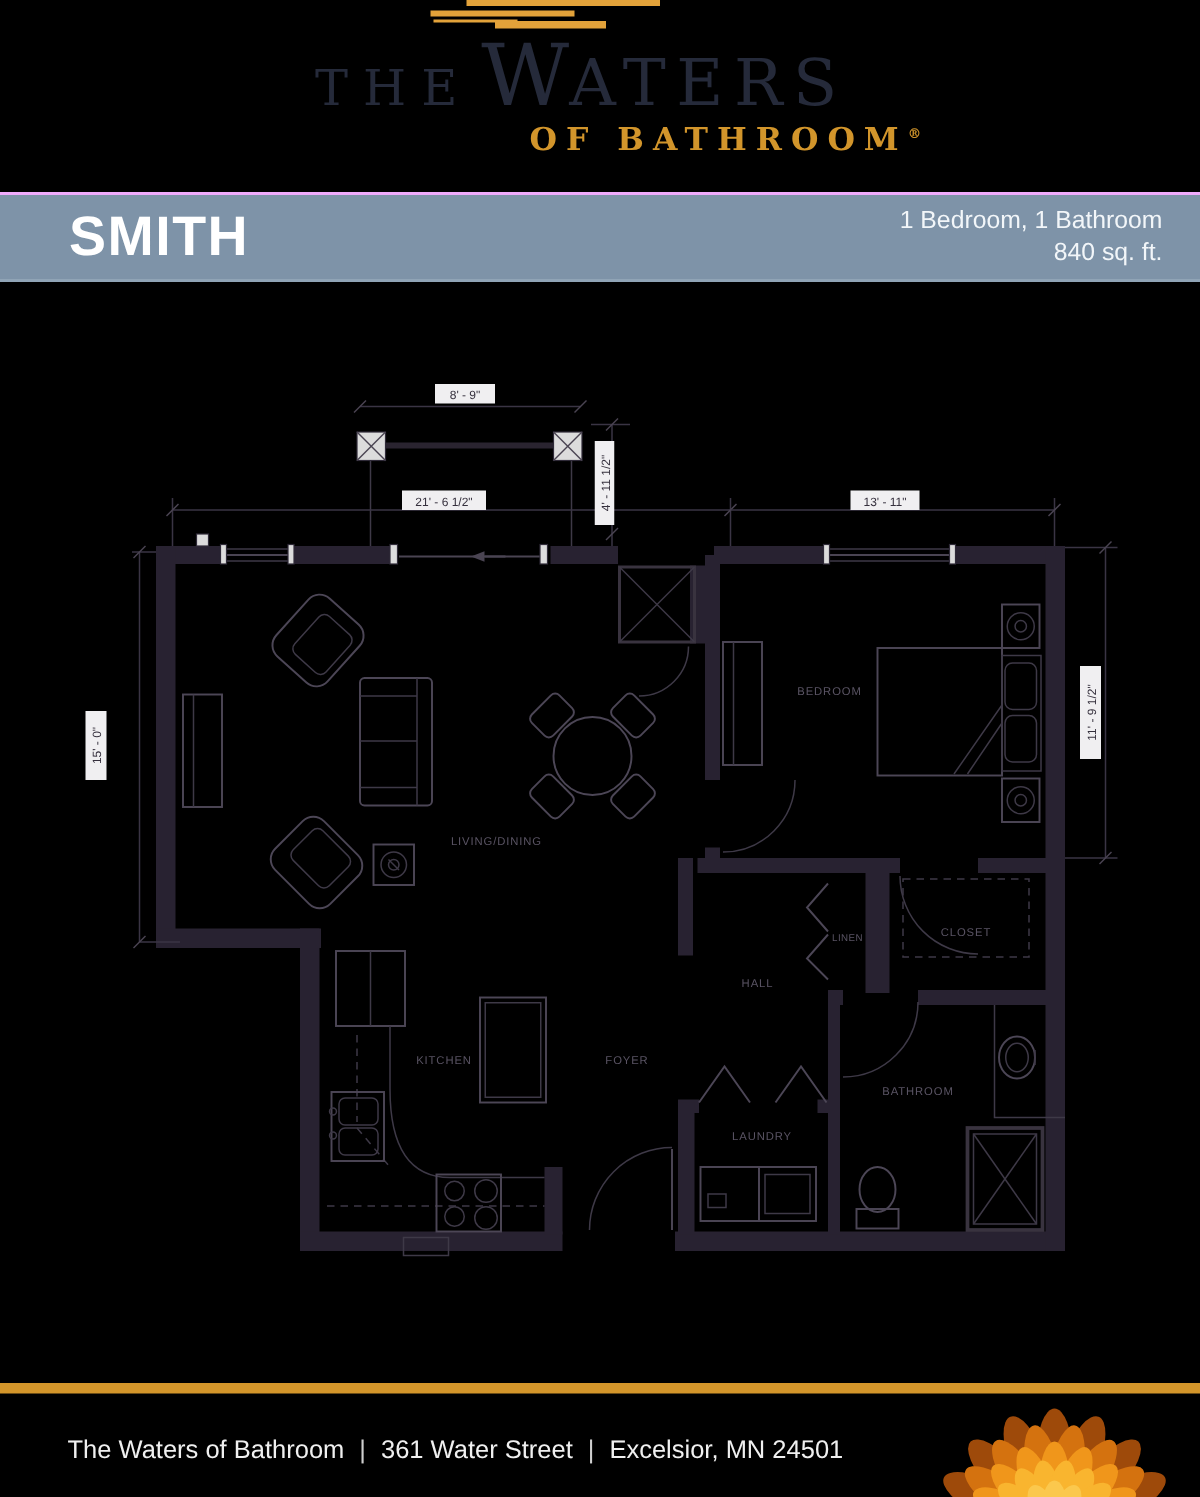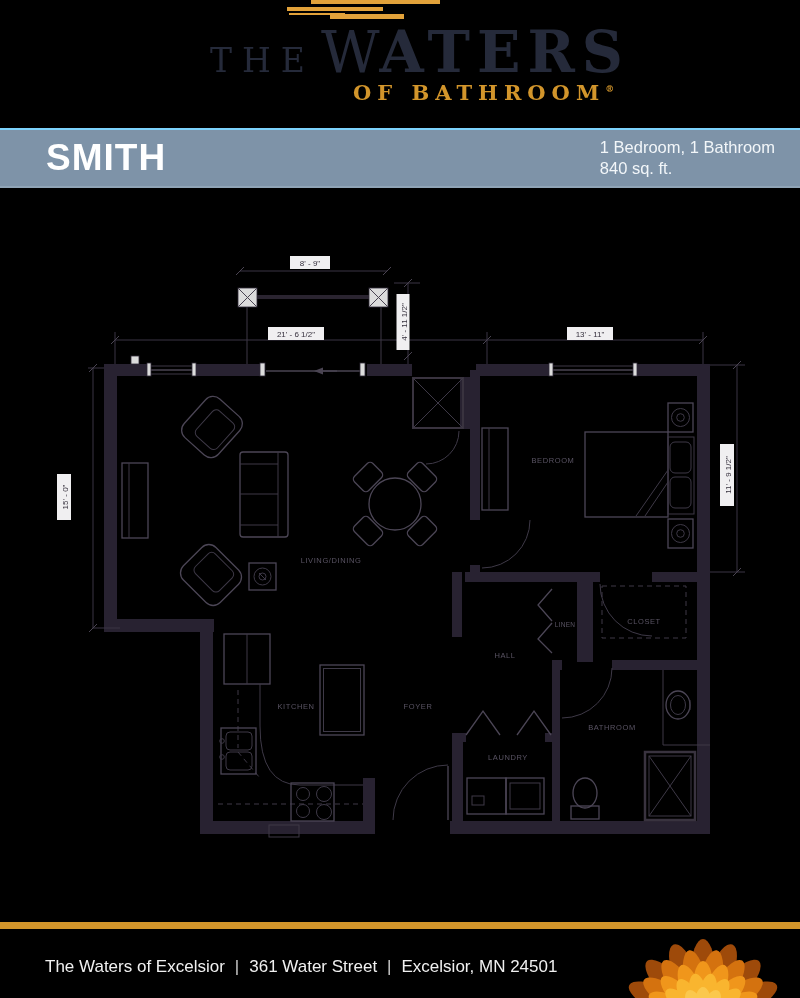--- a/index.html
+++ b/index.html
@@ -10,32 +10,32 @@
   .header{position:absolute;top:0;left:0;width:800px;height:128px;background:#000;}
   .ripple{position:absolute;background:#e2a23a;}
   .r1{left:311px;top:0;width:129px;height:4px;}
   .r2{left:287px;top:7px;width:96px;height:4px;}
   .r3{left:289px;top:13px;width:56px;height:2px;}
   .r4{left:330px;top:14px;width:74px;height:5px;}
   .logo-main{position:absolute;left:210px;top:18px;display:flex;align-items:baseline;
              color:#252a3a;font-family:"DejaVu Serif","Liberation Serif",serif;justify-content:space-between;}
   .logo-the{font-size:33px;letter-spacing:10px;}
   .logo-w{font-size:57px;margin-left:6px;}
-  .logo-aters{font-size:57px;letter-spacing:7px;font-weight:bold;}
+  .logo-aters{font-size:43px;letter-spacing:7px;}
   .logo-sub{position:absolute;left:353px;top:80px;color:#d2952b;
             font-family:"DejaVu Serif","Liberation Serif",serif;font-weight:bold;
             font-size:21px;letter-spacing:6px;}
   .logo-sub sup{font-size:9px;letter-spacing:0;}
 
   
   .banner{position:absolute;top:128px;left:0;width:800px;height:60px;background:#7e93a8;
-          border-top:2px solid #7dd3fc;border-bottom:2px solid #90a4b6;box-sizing:border-box;
+          border-top:2px solid #f0abfc;border-bottom:2px solid #90a4b6;box-sizing:border-box;
           display:flex;justify-content:space-between;align-items:center;}
   .plan-name{margin-left:46px;color:#fff;font-weight:bold;font-size:37px;letter-spacing:1px;}
-  .specs{margin-right:25px;text-align:left;color:#f2f6f9;font-size:16.5px;line-height:21px;}
+  .specs{margin-right:25px;text-align:right;color:#f2f6f9;font-size:16.5px;line-height:21px;}
 
   
   .plan{position:absolute;top:188px;left:0;width:800px;height:734px;background:#000;}
   .plan svg{display:block;}
   .wall{fill:#282231;stroke:none;}
   .thinwall{stroke:#39333f;fill:none;}
   .furn{stroke:#4c4656;fill:none;stroke-width:1.3;}
   .furnd{stroke:#3e3947;fill:none;stroke-width:1;}
   .dash{stroke:#3e3947;fill:none;stroke-width:1;stroke-dasharray:5 4;}
   .glass{stroke:#4a4452;fill:none;stroke-width:1.4;}
@@ -345,21 +345,21 @@
       <rect class="dimbox" x="-31" y="-7" width="62" height="14"></rect>
       <text class="dimtext" x="0" y="3.5">11' - 9 1/2"</text>
     </g>
   </g>
 </svg>
 </div>
 
 <div class="footer">
   <div class="goldbar"></div>
   <div class="address">
-    <span>The Waters of Excelsior</span><span class="sep">|</span><span>361 Water Street</span><span class="sep">|</span><span>Excelsior, MN 24501</span>
+    <span>The Waters of Bathroom</span><span class="sep">|</span><span>361 Water Street</span><span class="sep">|</span><span>Excelsior, MN 24501</span>
   </div>
   <svg class="flower" width="195" height="69" viewBox="0 0 195 69">
     <g transform="translate(100,92)">
 
       <g fill="#9e4a0a">
         <ellipse transform="rotate(-85)" cx="0" cy="-50" rx="12" ry="32"></ellipse>
         <ellipse transform="rotate(-64)" cx="0" cy="-50" rx="12" ry="32"></ellipse>
         <ellipse transform="rotate(-43)" cx="0" cy="-50" rx="12" ry="32"></ellipse>
         <ellipse transform="rotate(-21)" cx="0" cy="-50" rx="12" ry="32"></ellipse>
         <ellipse transform="rotate(0)" cx="0" cy="-50" rx="12" ry="32"></ellipse>

